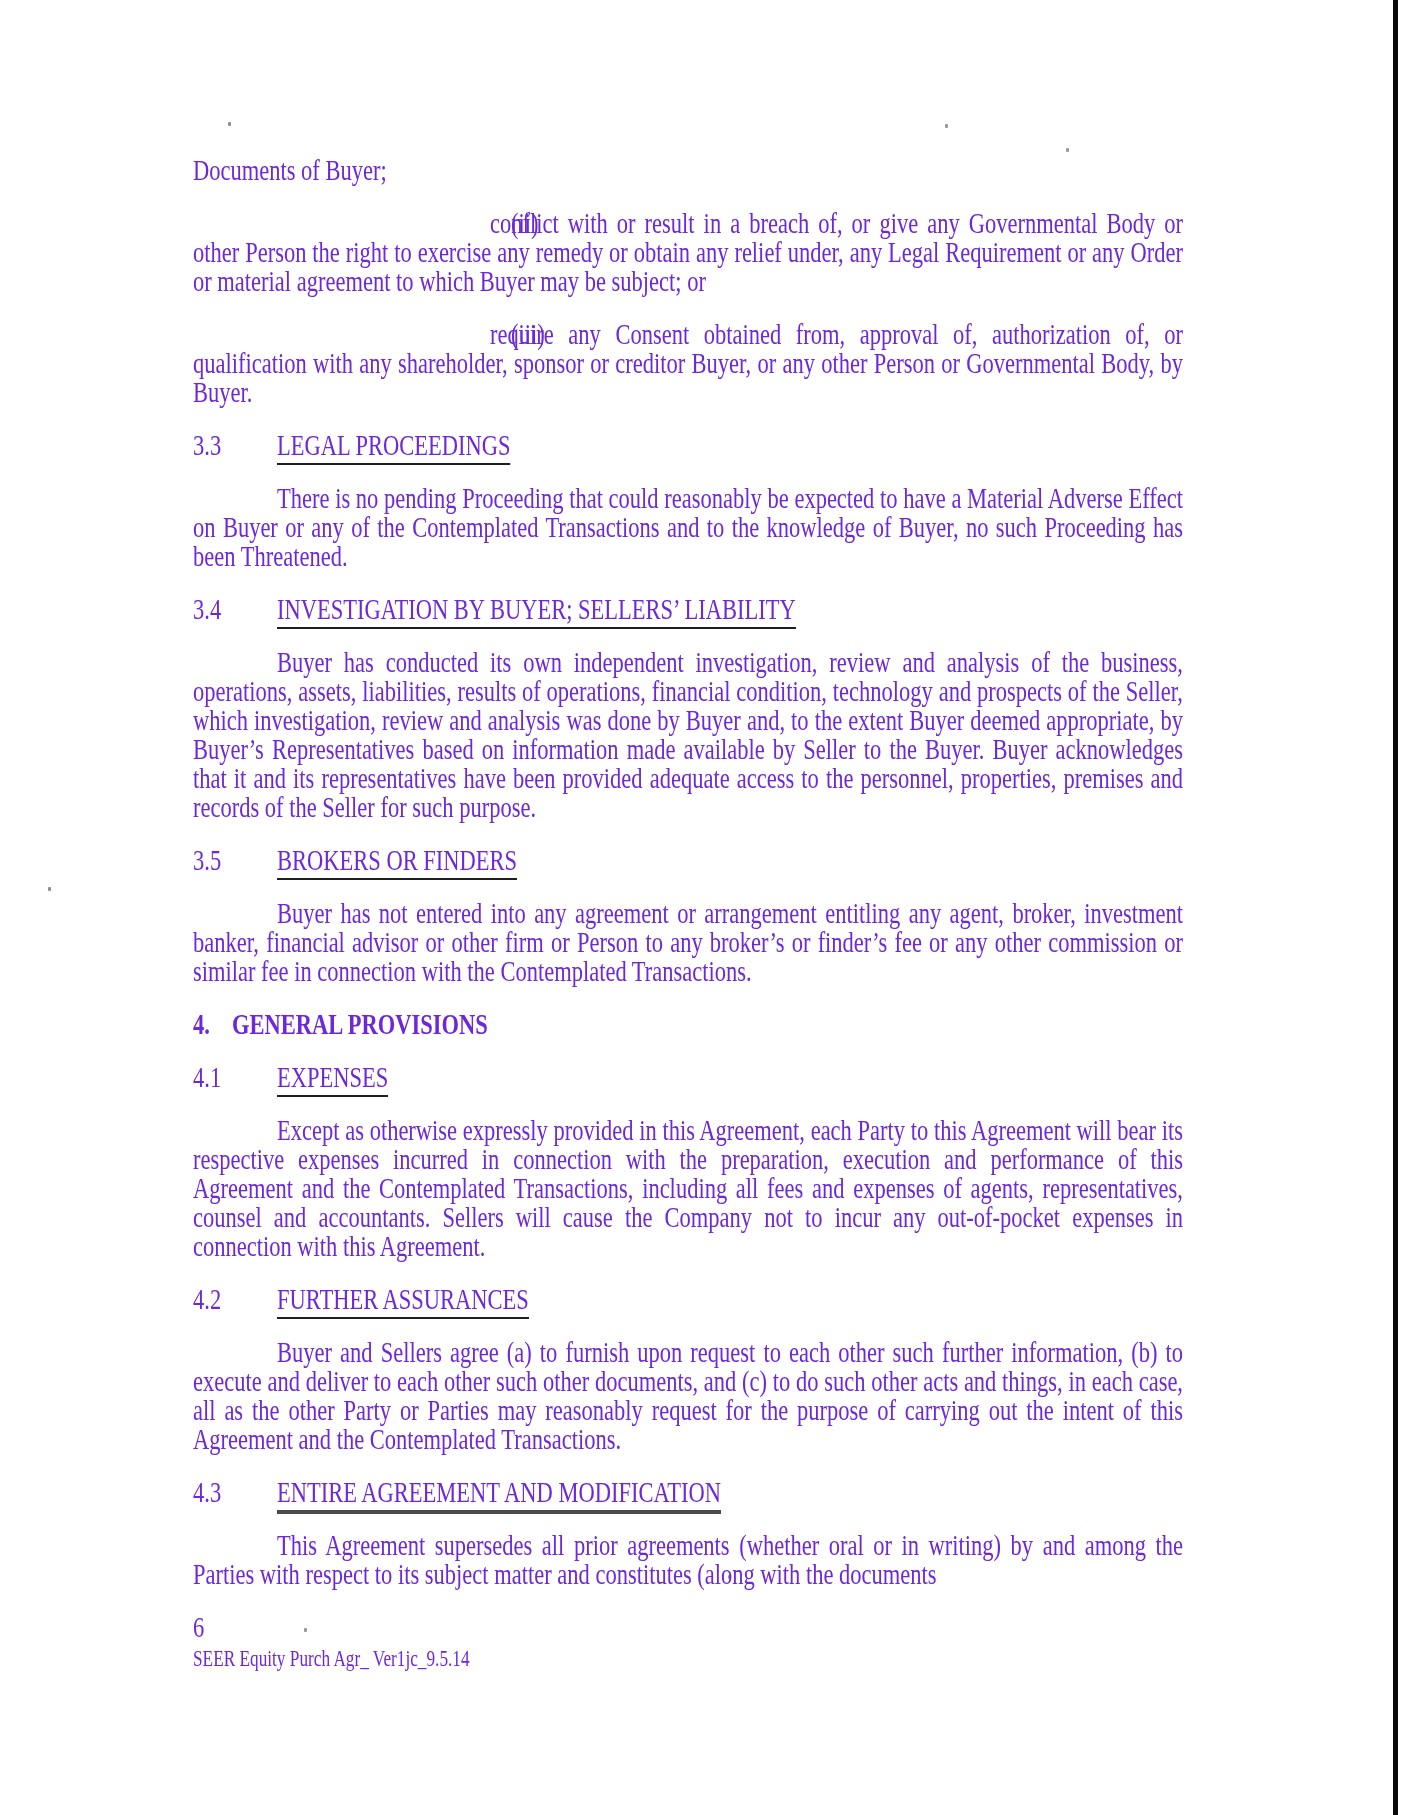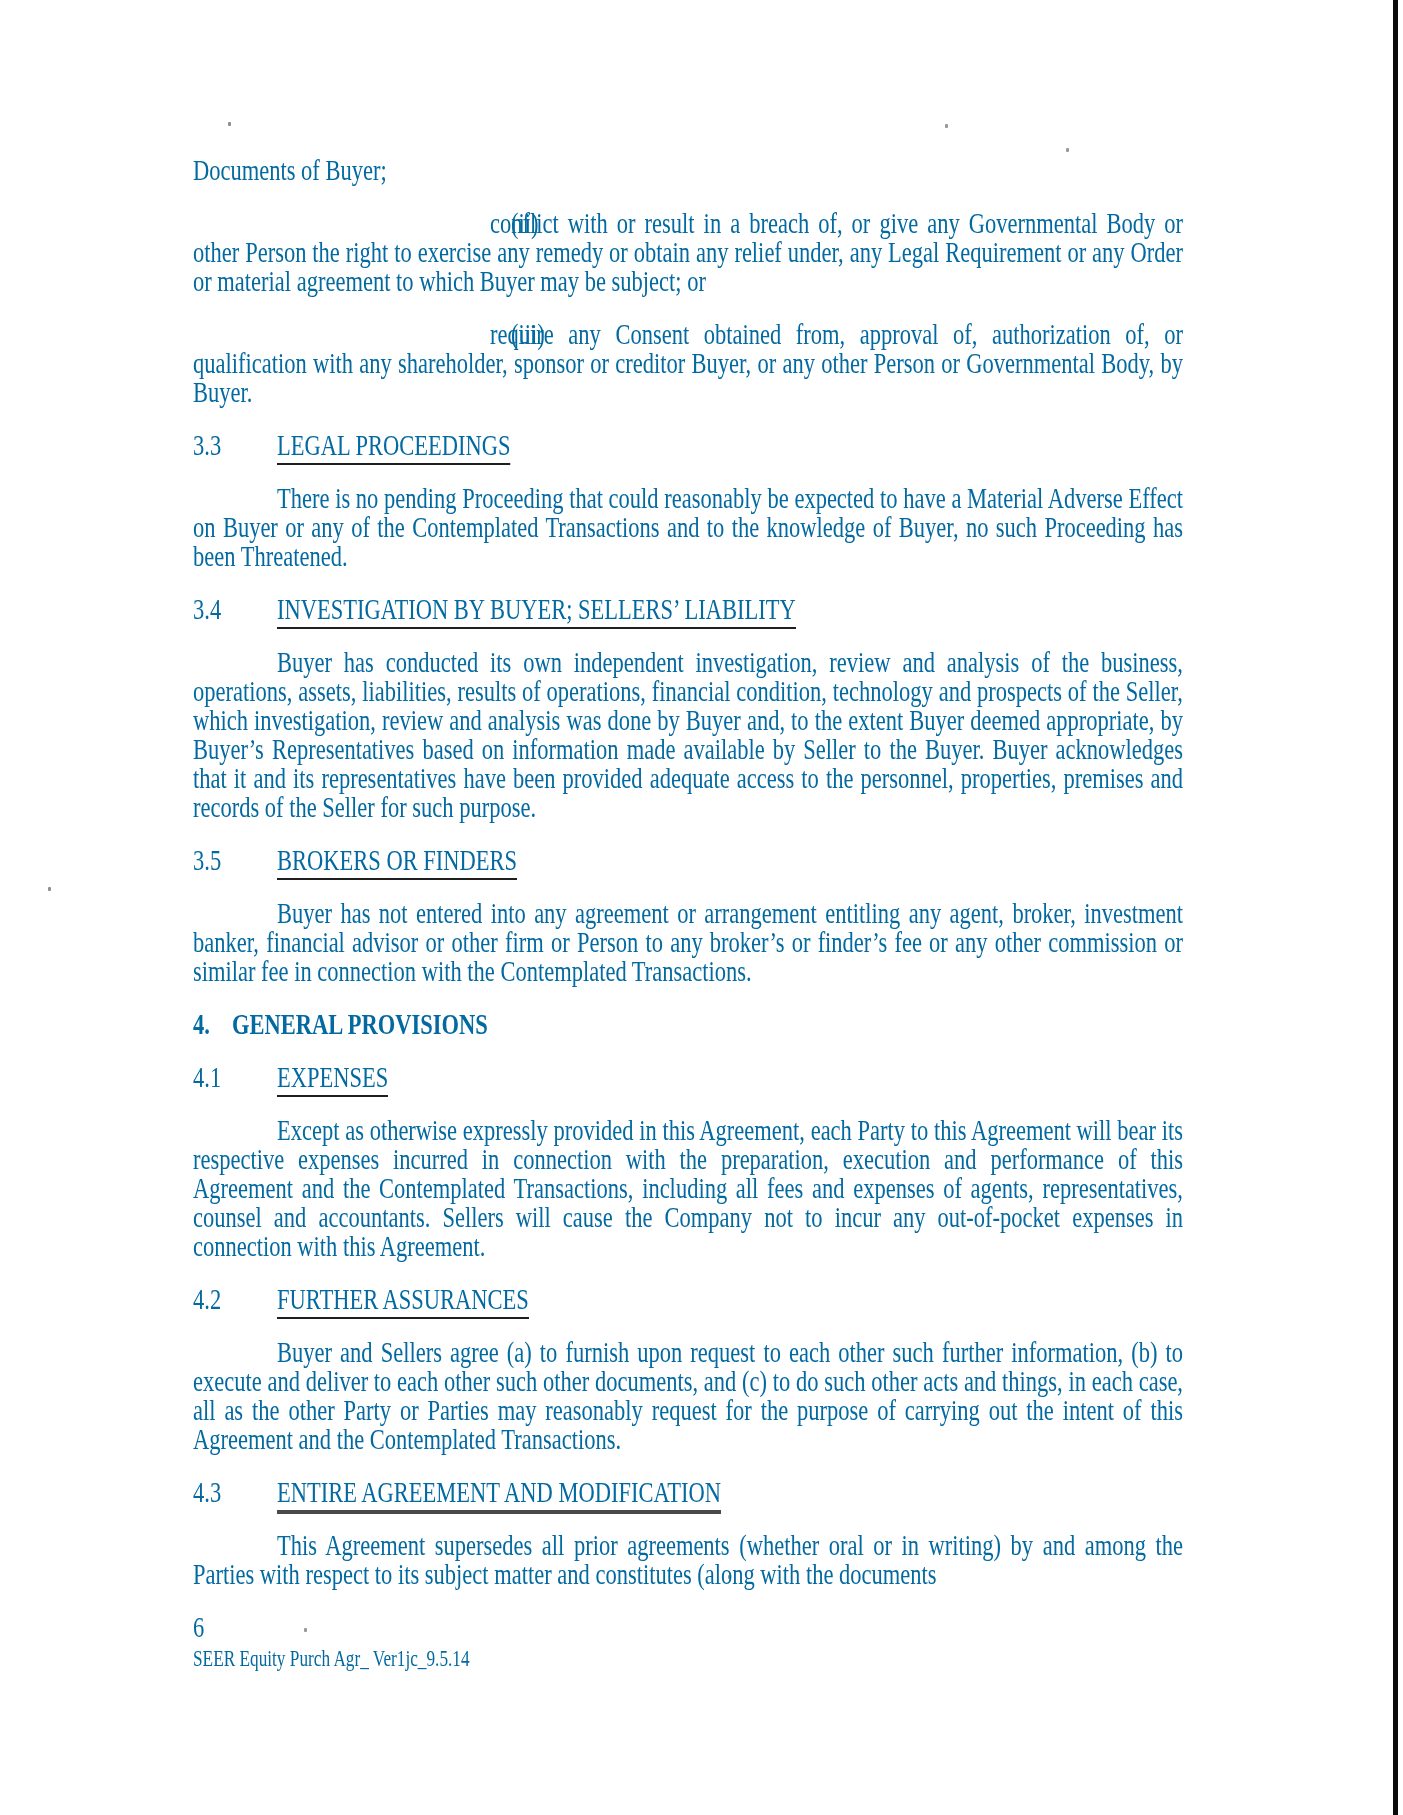--- a/index.html
+++ b/index.html
@@ -3,21 +3,21 @@
 <meta charset="utf-8">
 <style>
   html, body { margin: 0; padding: 0; background: #ffffff; }
   .page {
     position: relative;
     width: 1403px;
     height: 1815px;
     background: #ffffff;
     overflow: hidden;
     font-family: "Liberation Serif", serif;
-    color: #0369a1;
+    color: #6d28d9;
   }
   
   .edge-line {
     position: absolute;
     left: 1393px; top: 0;
     width: 5px; height: 1815px;
     background: #0b0b0b;
   }
   
   .speck {

